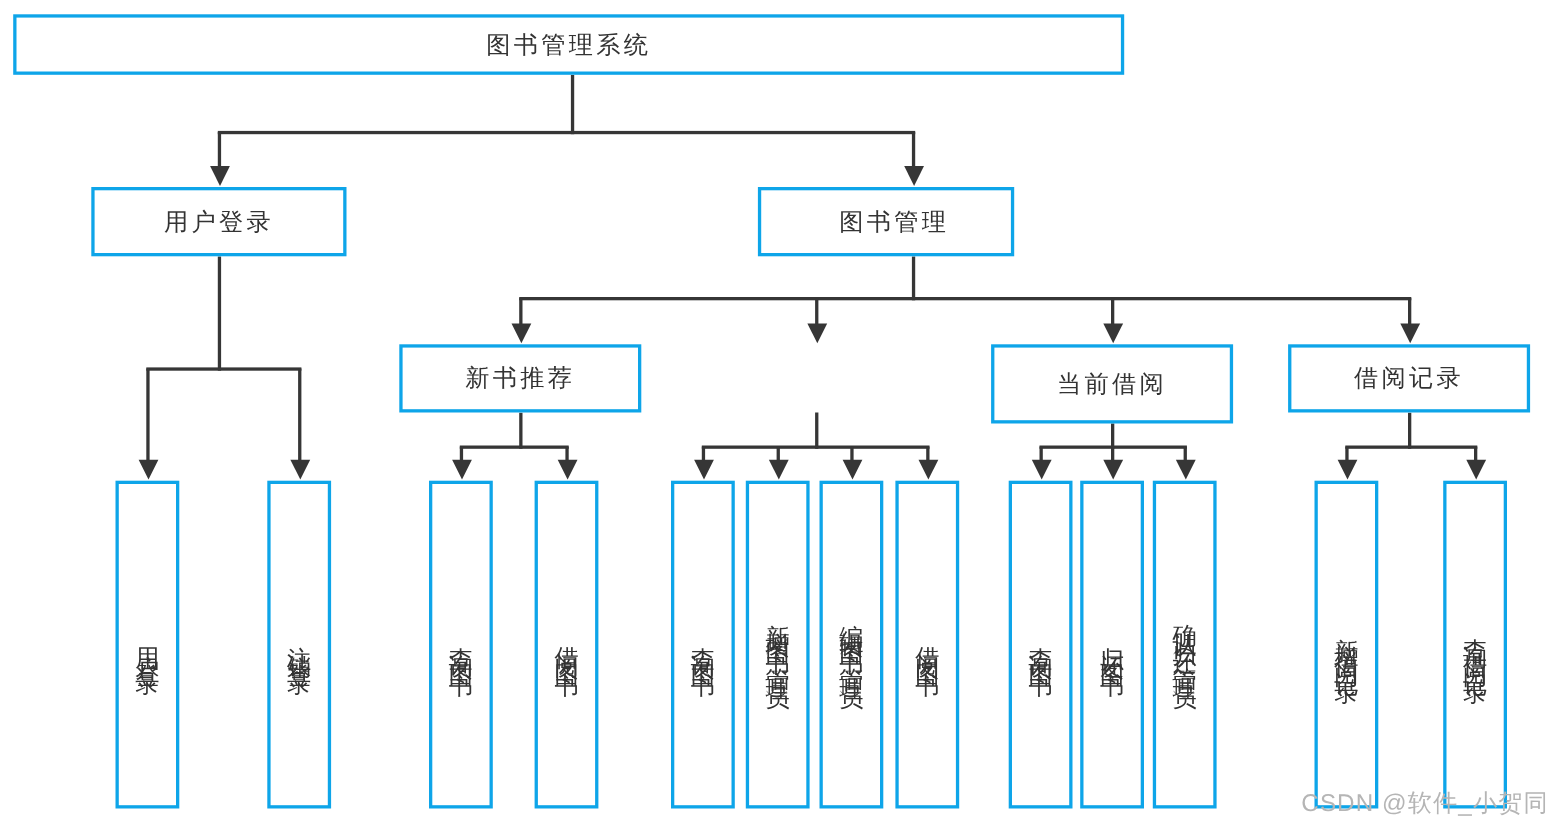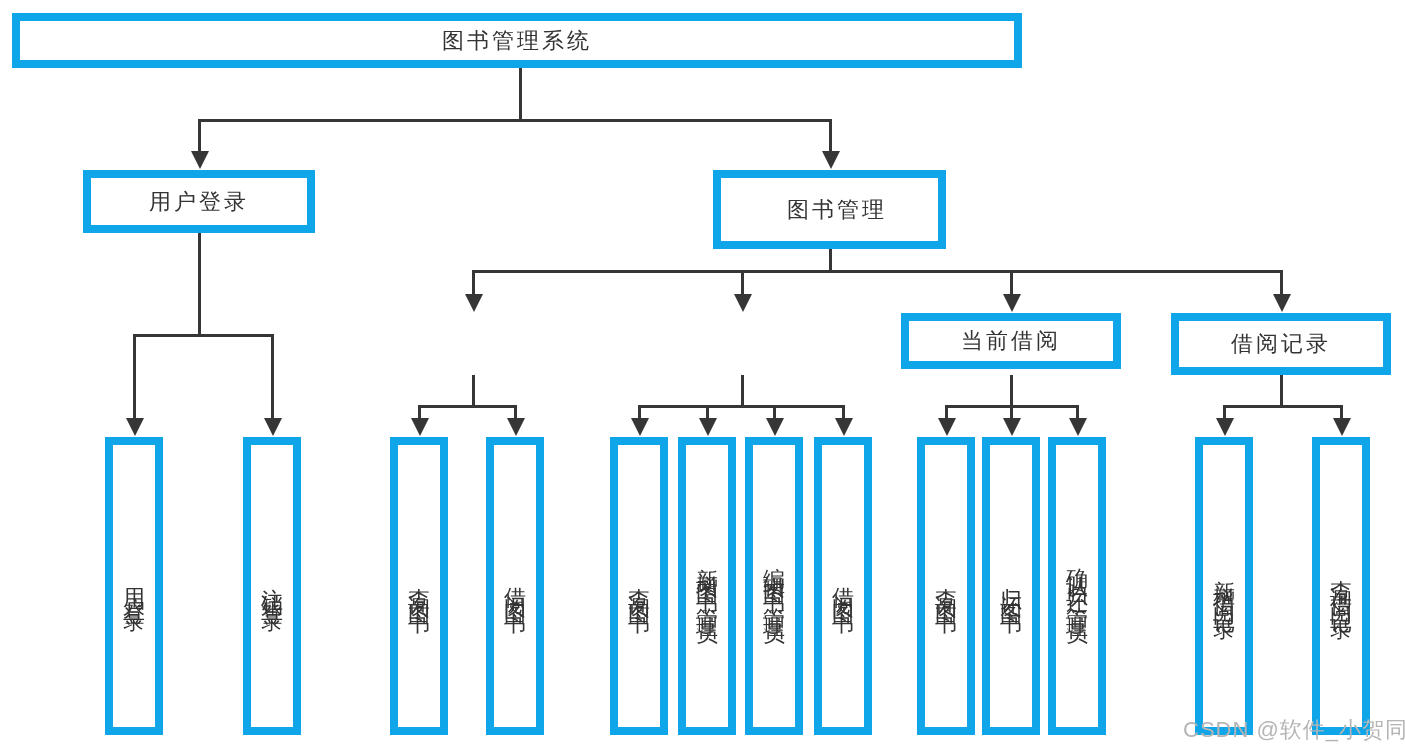--- a/index.html
+++ b/index.html
@@ -12,21 +12,21 @@
     width: 1405px;
     height: 747px;
     background: #ffffff;
     overflow: hidden;
     font-family: "Liberation Sans", "DejaVu Sans", sans-serif;
     color: #333333;
   }
   .box {
     position: absolute;
     box-sizing: border-box;
-    border: 8px solid #0ea5e9;
+    border: 3px solid #0ea5e9;
     background: #ffffff;
     display: flex;
     align-items: center;
     justify-content: center;
     text-align: center;
   }
   .box-h span {
     font-size: 22px;
     letter-spacing: 3px;
     white-space: nowrap;
@@ -124,25 +124,28 @@
   <div class="arrow" style="left:1223px;top:406px;height:13px;"></div>
   <div class="arrow" style="left:1340px;top:406px;height:13px;"></div>
 
   <div class="box box-h" style="left:12px;top:13px;width:1010px;height:55px;">
     <span>图书管理系统</span>
   </div>
 
   <div class="box box-h" style="left:83px;top:170px;width:232px;height:63px;">
     <span>用户登录</span>
   </div>
-  <div class="box box-h" style="left:713px;top:170px;width:233px;height:79px;padding-left:15px;">
+  <div class="box box-h" style="left:689px;top:170px;width:233px;height:63px;padding-left:15px;">
     <span>图书管理</span>
   </div>
 
-  <div class="box box-h" style="left:901px;top:313px;width:220px;height:56px;">
+  <div class="box box-h" style="left:363px;top:313px;width:220px;height:62px;">
+    <span>新书推荐</span>
+  </div>
+  <div class="box box-h" style="left:901px;top:313px;width:220px;height:72px;">
     <span>当前借阅</span>
   </div>
   <div class="box box-h" style="left:1171px;top:313px;width:220px;height:62px;">
     <span>借阅记录</span>
   </div>
 
   <div class="box box-v" style="left:105px;top:437px;width:58px;height:298px;">
     <span>用户登录</span>
   </div>
   <div class="box box-v" style="left:243px;top:437px;width:58px;height:298px;">

